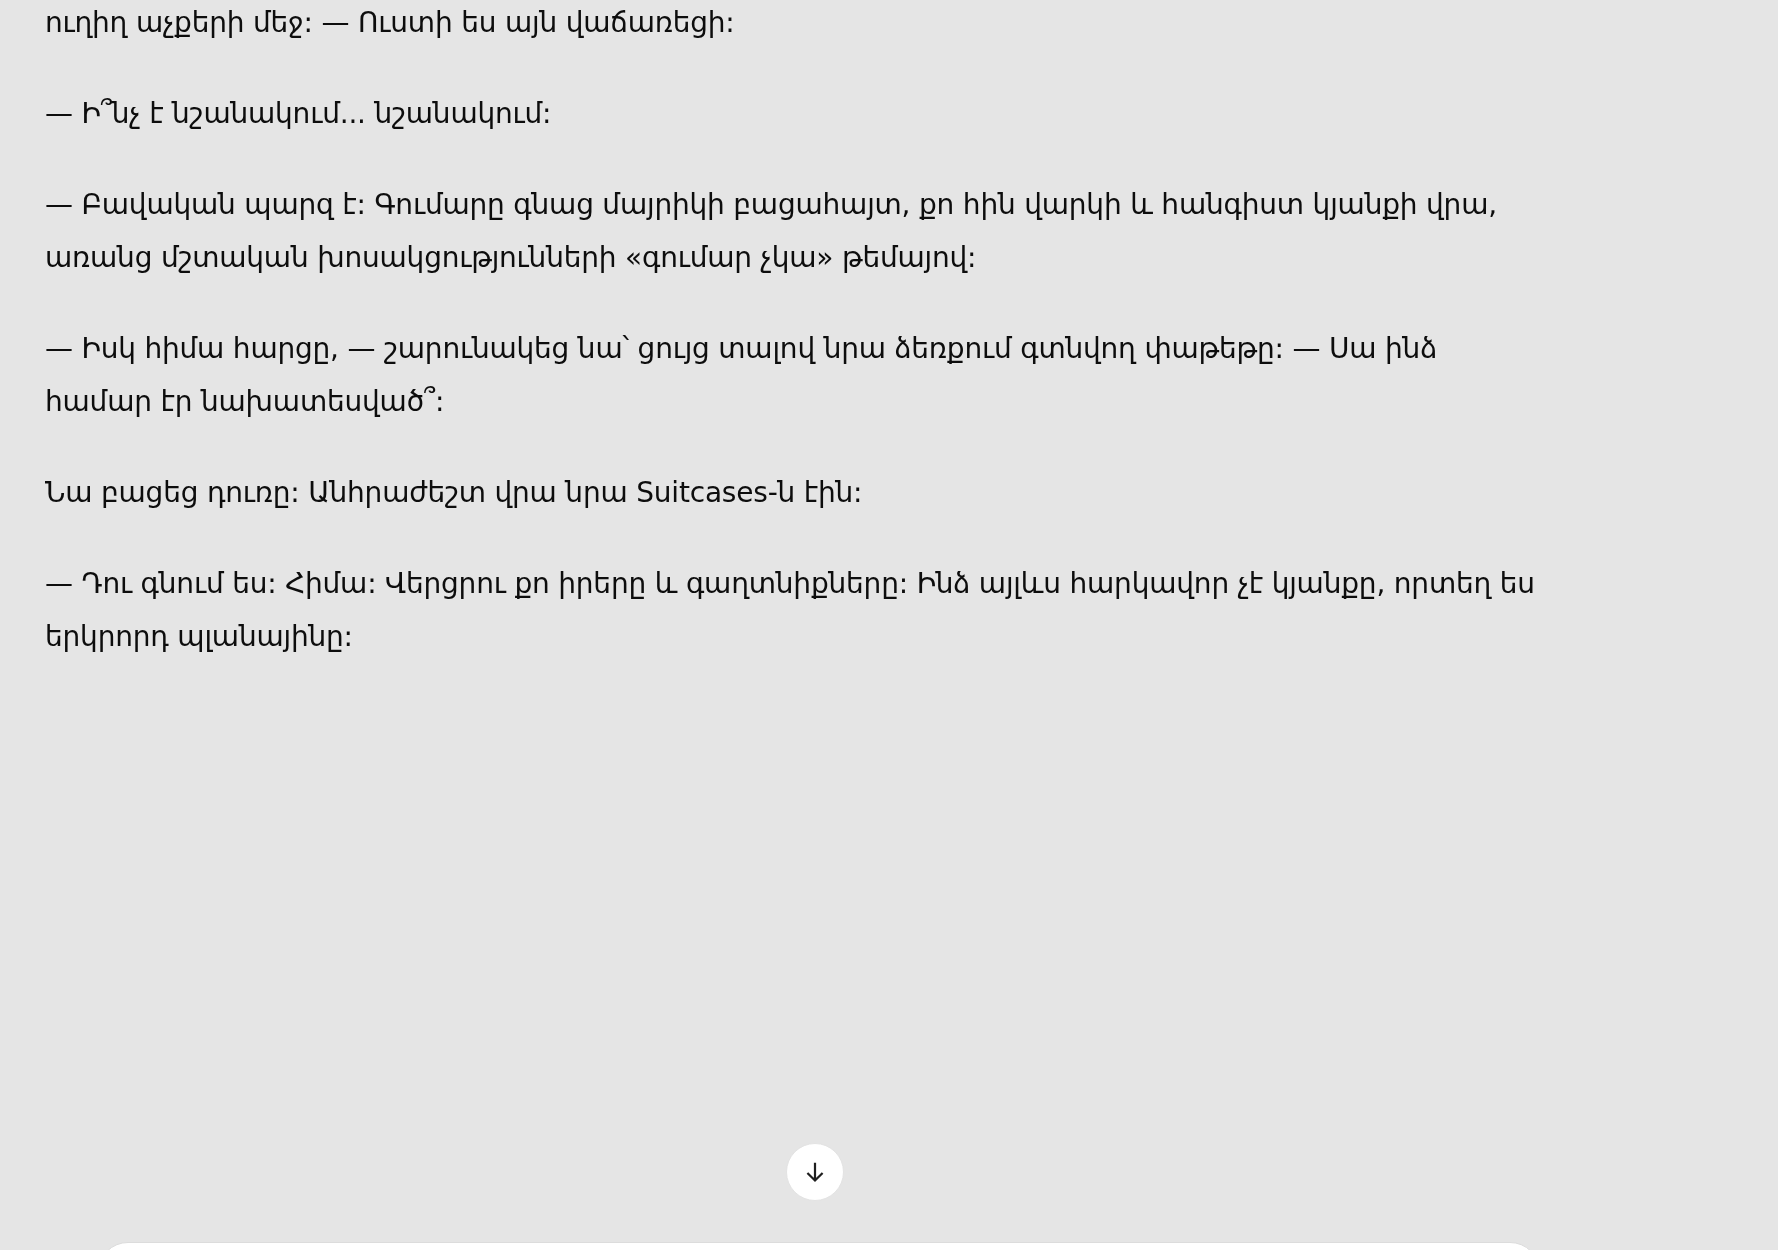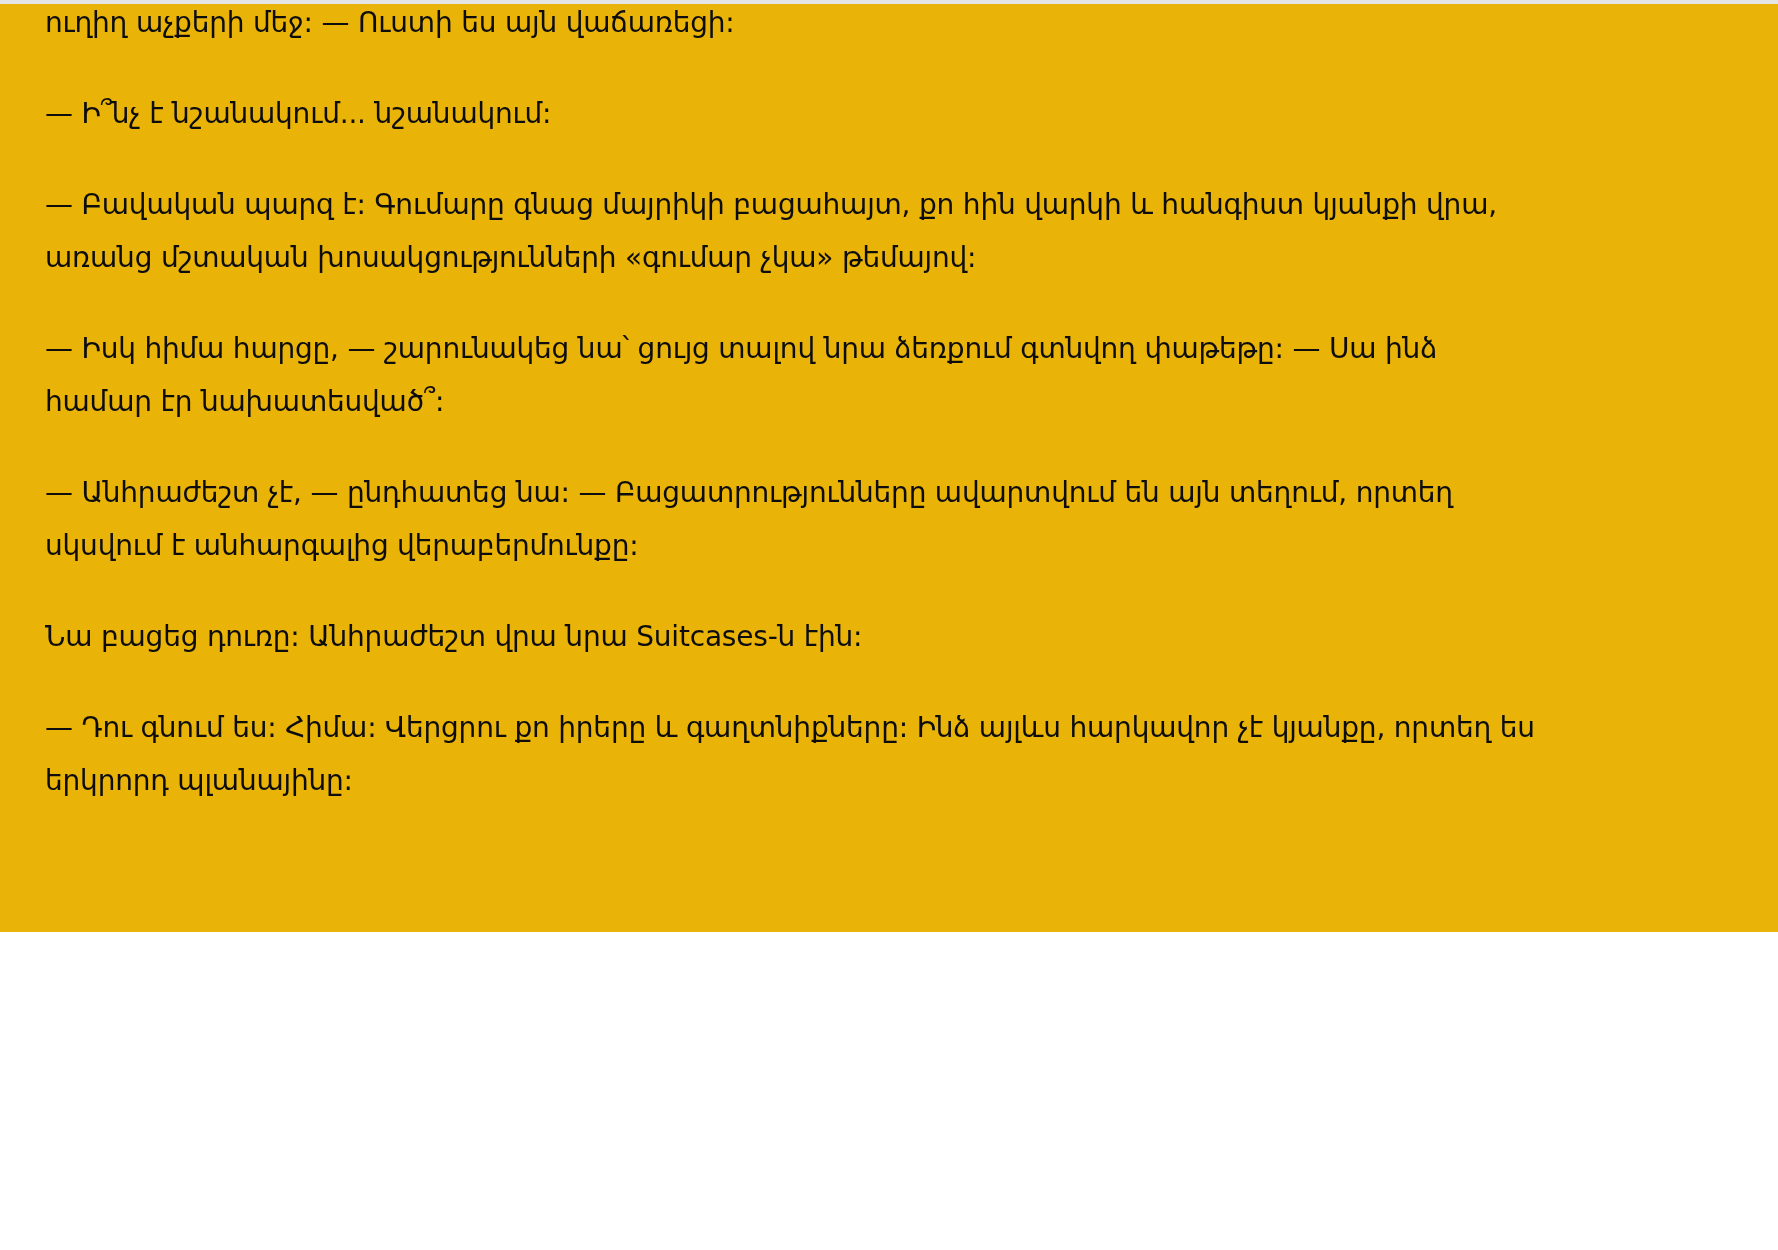--- a/index.html
+++ b/index.html
@@ -3,23 +3,23 @@
 <meta charset="utf-8">
 <style>
   html, body {
     margin: 0;
     padding: 0;
     background: #ffffff;
   }
   #viewport {
     position: relative;
     width: 1778px;
-    height: 932px;
+    height: 1250px;
     overflow: hidden;
-    background: #eab308;
+    background: #e5e5e5;
     font-family: "DejaVu Sans", "Liberation Sans", sans-serif;
   }
   .top-strip {
     position: absolute;
     left: 0;
     top: 0;
     width: 1778px;
     height: 4px;
     background: #e5e5e5;
   }
@@ -77,22 +77,20 @@
 
   <div class="top-strip"></div>
 
   <div class="transcript">
     <p>ուղիղ աչքերի մեջ: — Ուստի ես այն վաճառեցի:</p>
     <p>— Ի՞նչ է նշանակում... նշանակում:</p>
     <p>— Բավական պարզ է: Գումարը գնաց մայրիկի բացահայտ, քո հին վարկի և հանգիստ կյանքի վրա,
 առանց մշտական խոսակցությունների «գումար չկա» թեմայով:</p>
     <p>— Իսկ հիմա հարցը, — շարունակեց նա՝ ցույց տալով նրա ձեռքում գտնվող փաթեթը: — Սա ինձ
 համար էր նախատեսված՞:</p>
-    <p>— Անհրաժեշտ չէ, — ընդհատեց նա: — Բացատրությունները ավարտվում են այն տեղում, որտեղ
-սկսվում է անհարգալից վերաբերմունքը:</p>
     <p>Նա բացեց դուռը: Անհրաժեշտ վրա նրա Suitcases-ն էին:</p>
     <p>— Դու գնում ես: Հիմա: Վերցրու քո իրերը և գաղտնիքները: Ինձ այլևս հարկավոր չէ կյանքը, որտեղ ես
 երկրորդ պլանայինը:</p>
   </div>
 
   <button class="scroll-btn" type="button">
     <span>
       <svg width="28" height="28" viewBox="0 0 24 24" fill="none">
         <path d="M12 4 V19 M5.5 12.8 L12 19.3 L18.5 12.8" stroke="#1f1f1f" stroke-width="1.9" fill="none"></path>
       </svg>

